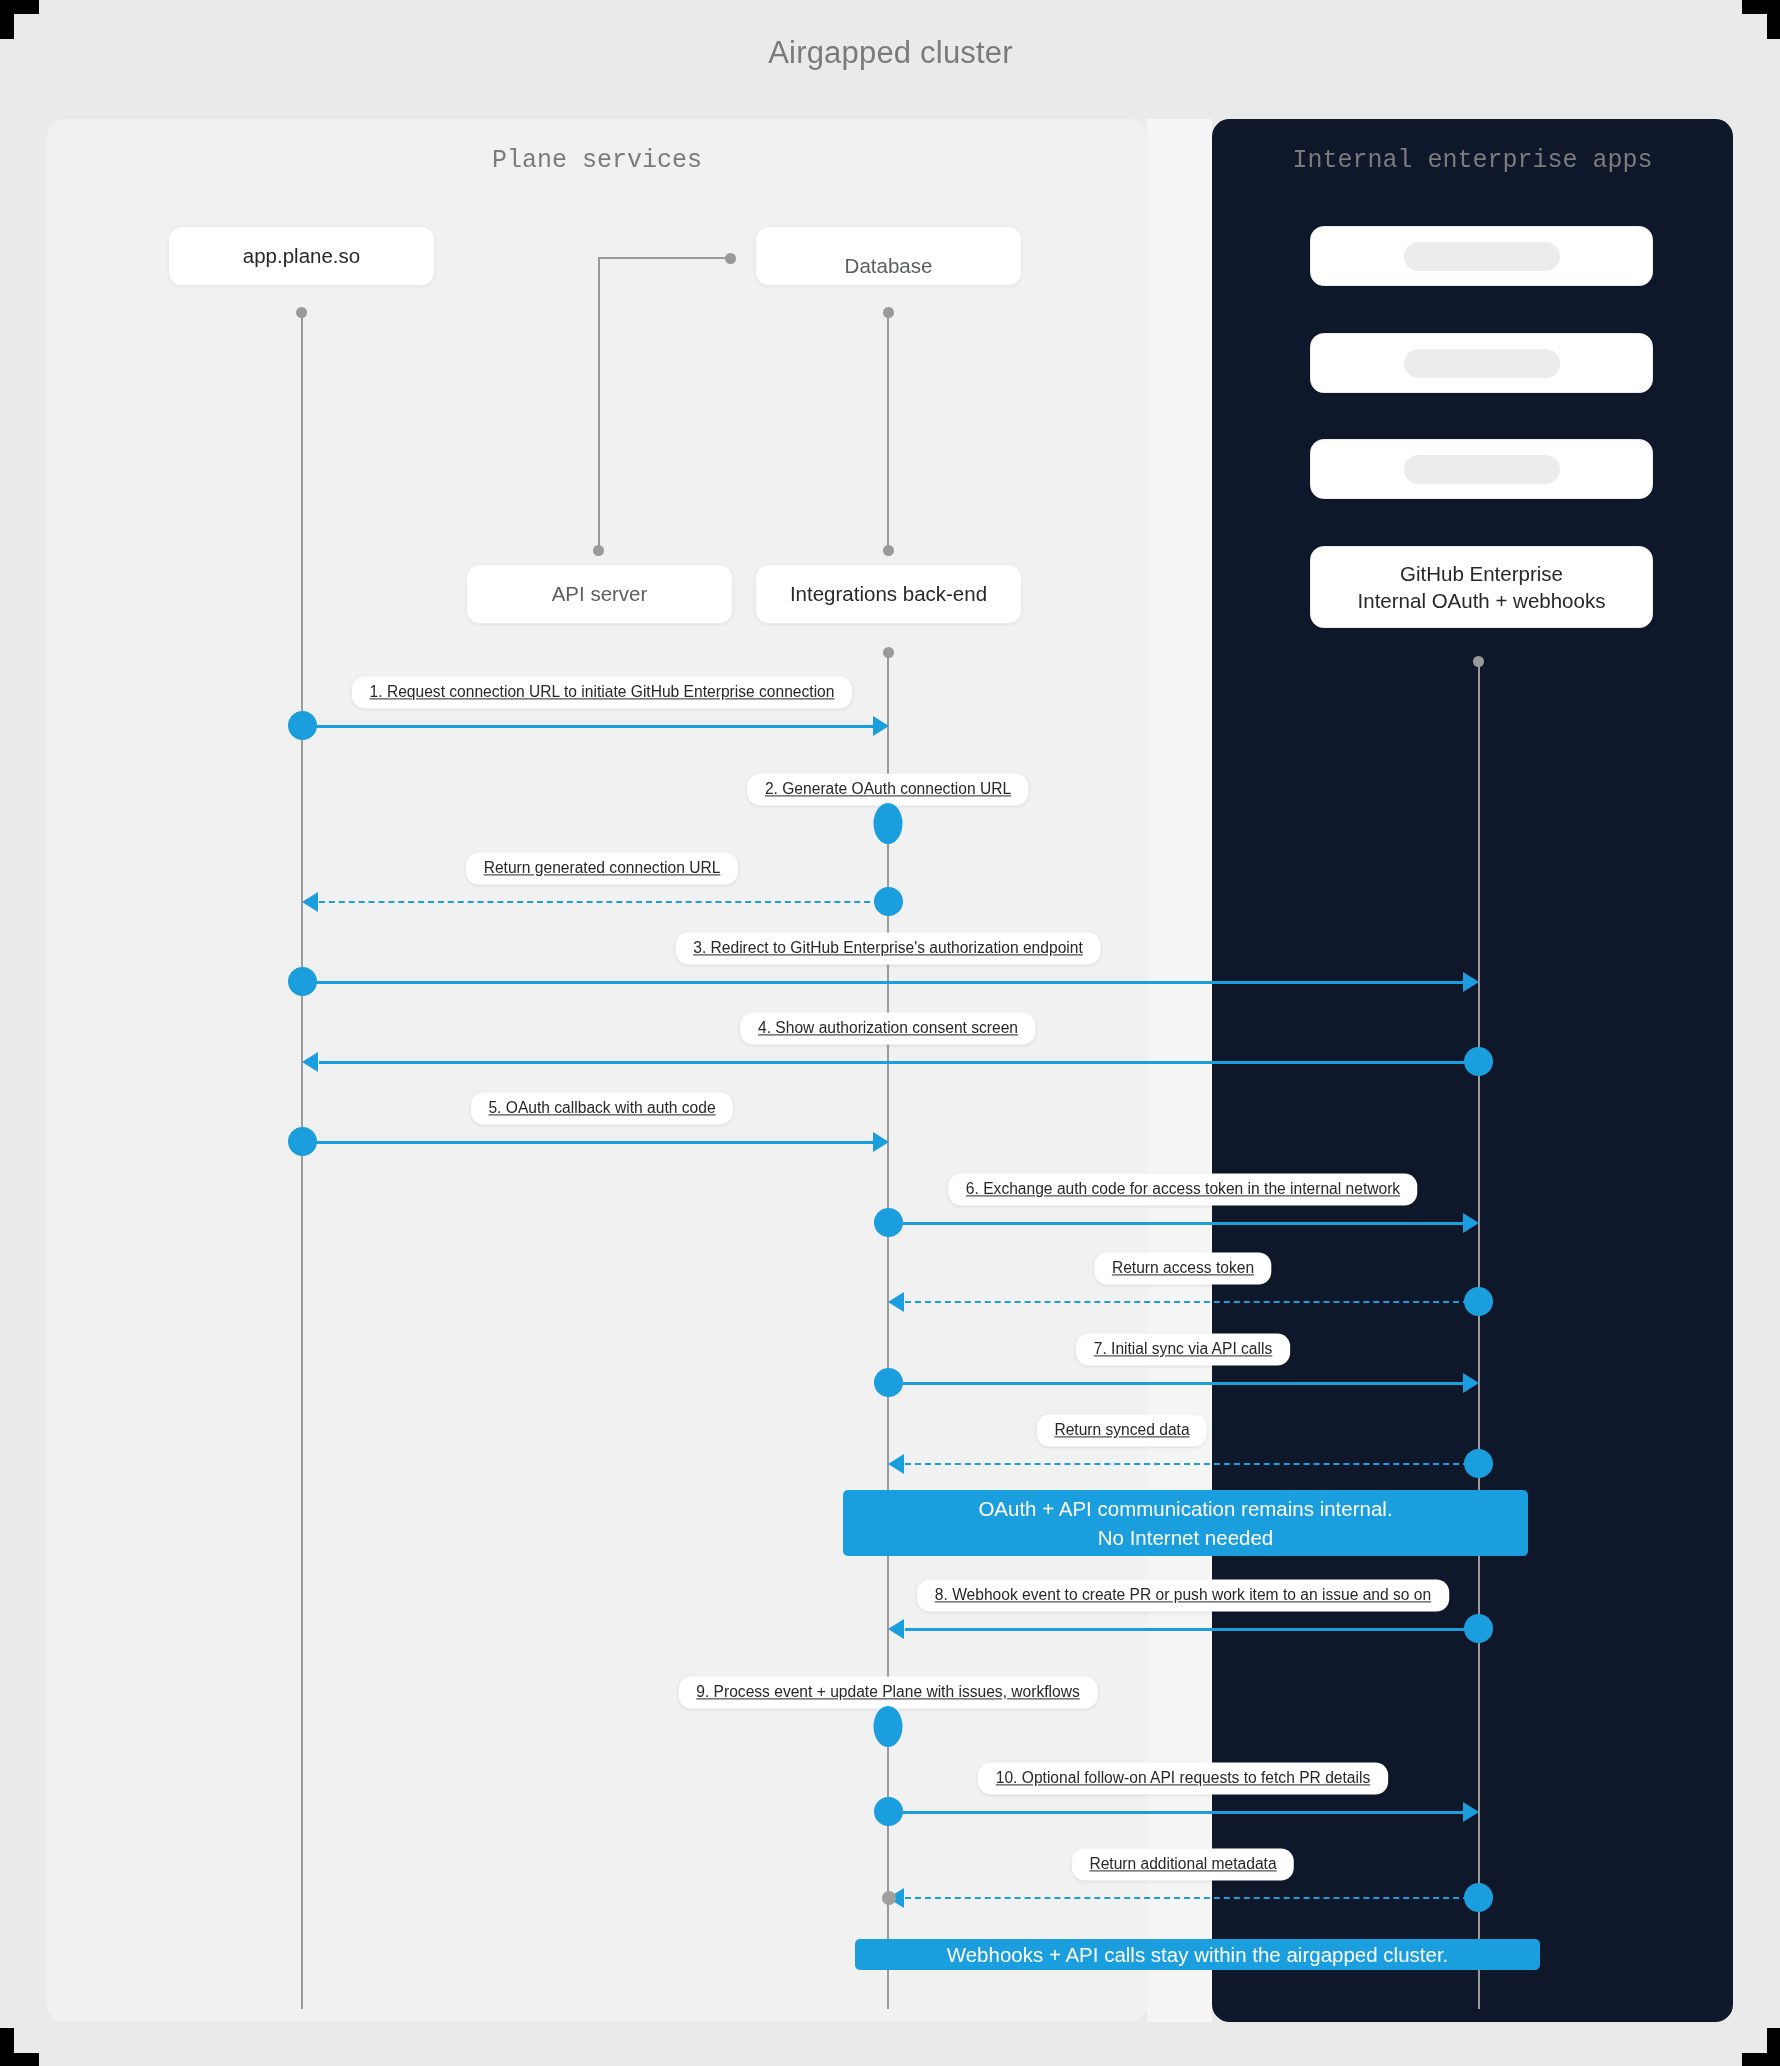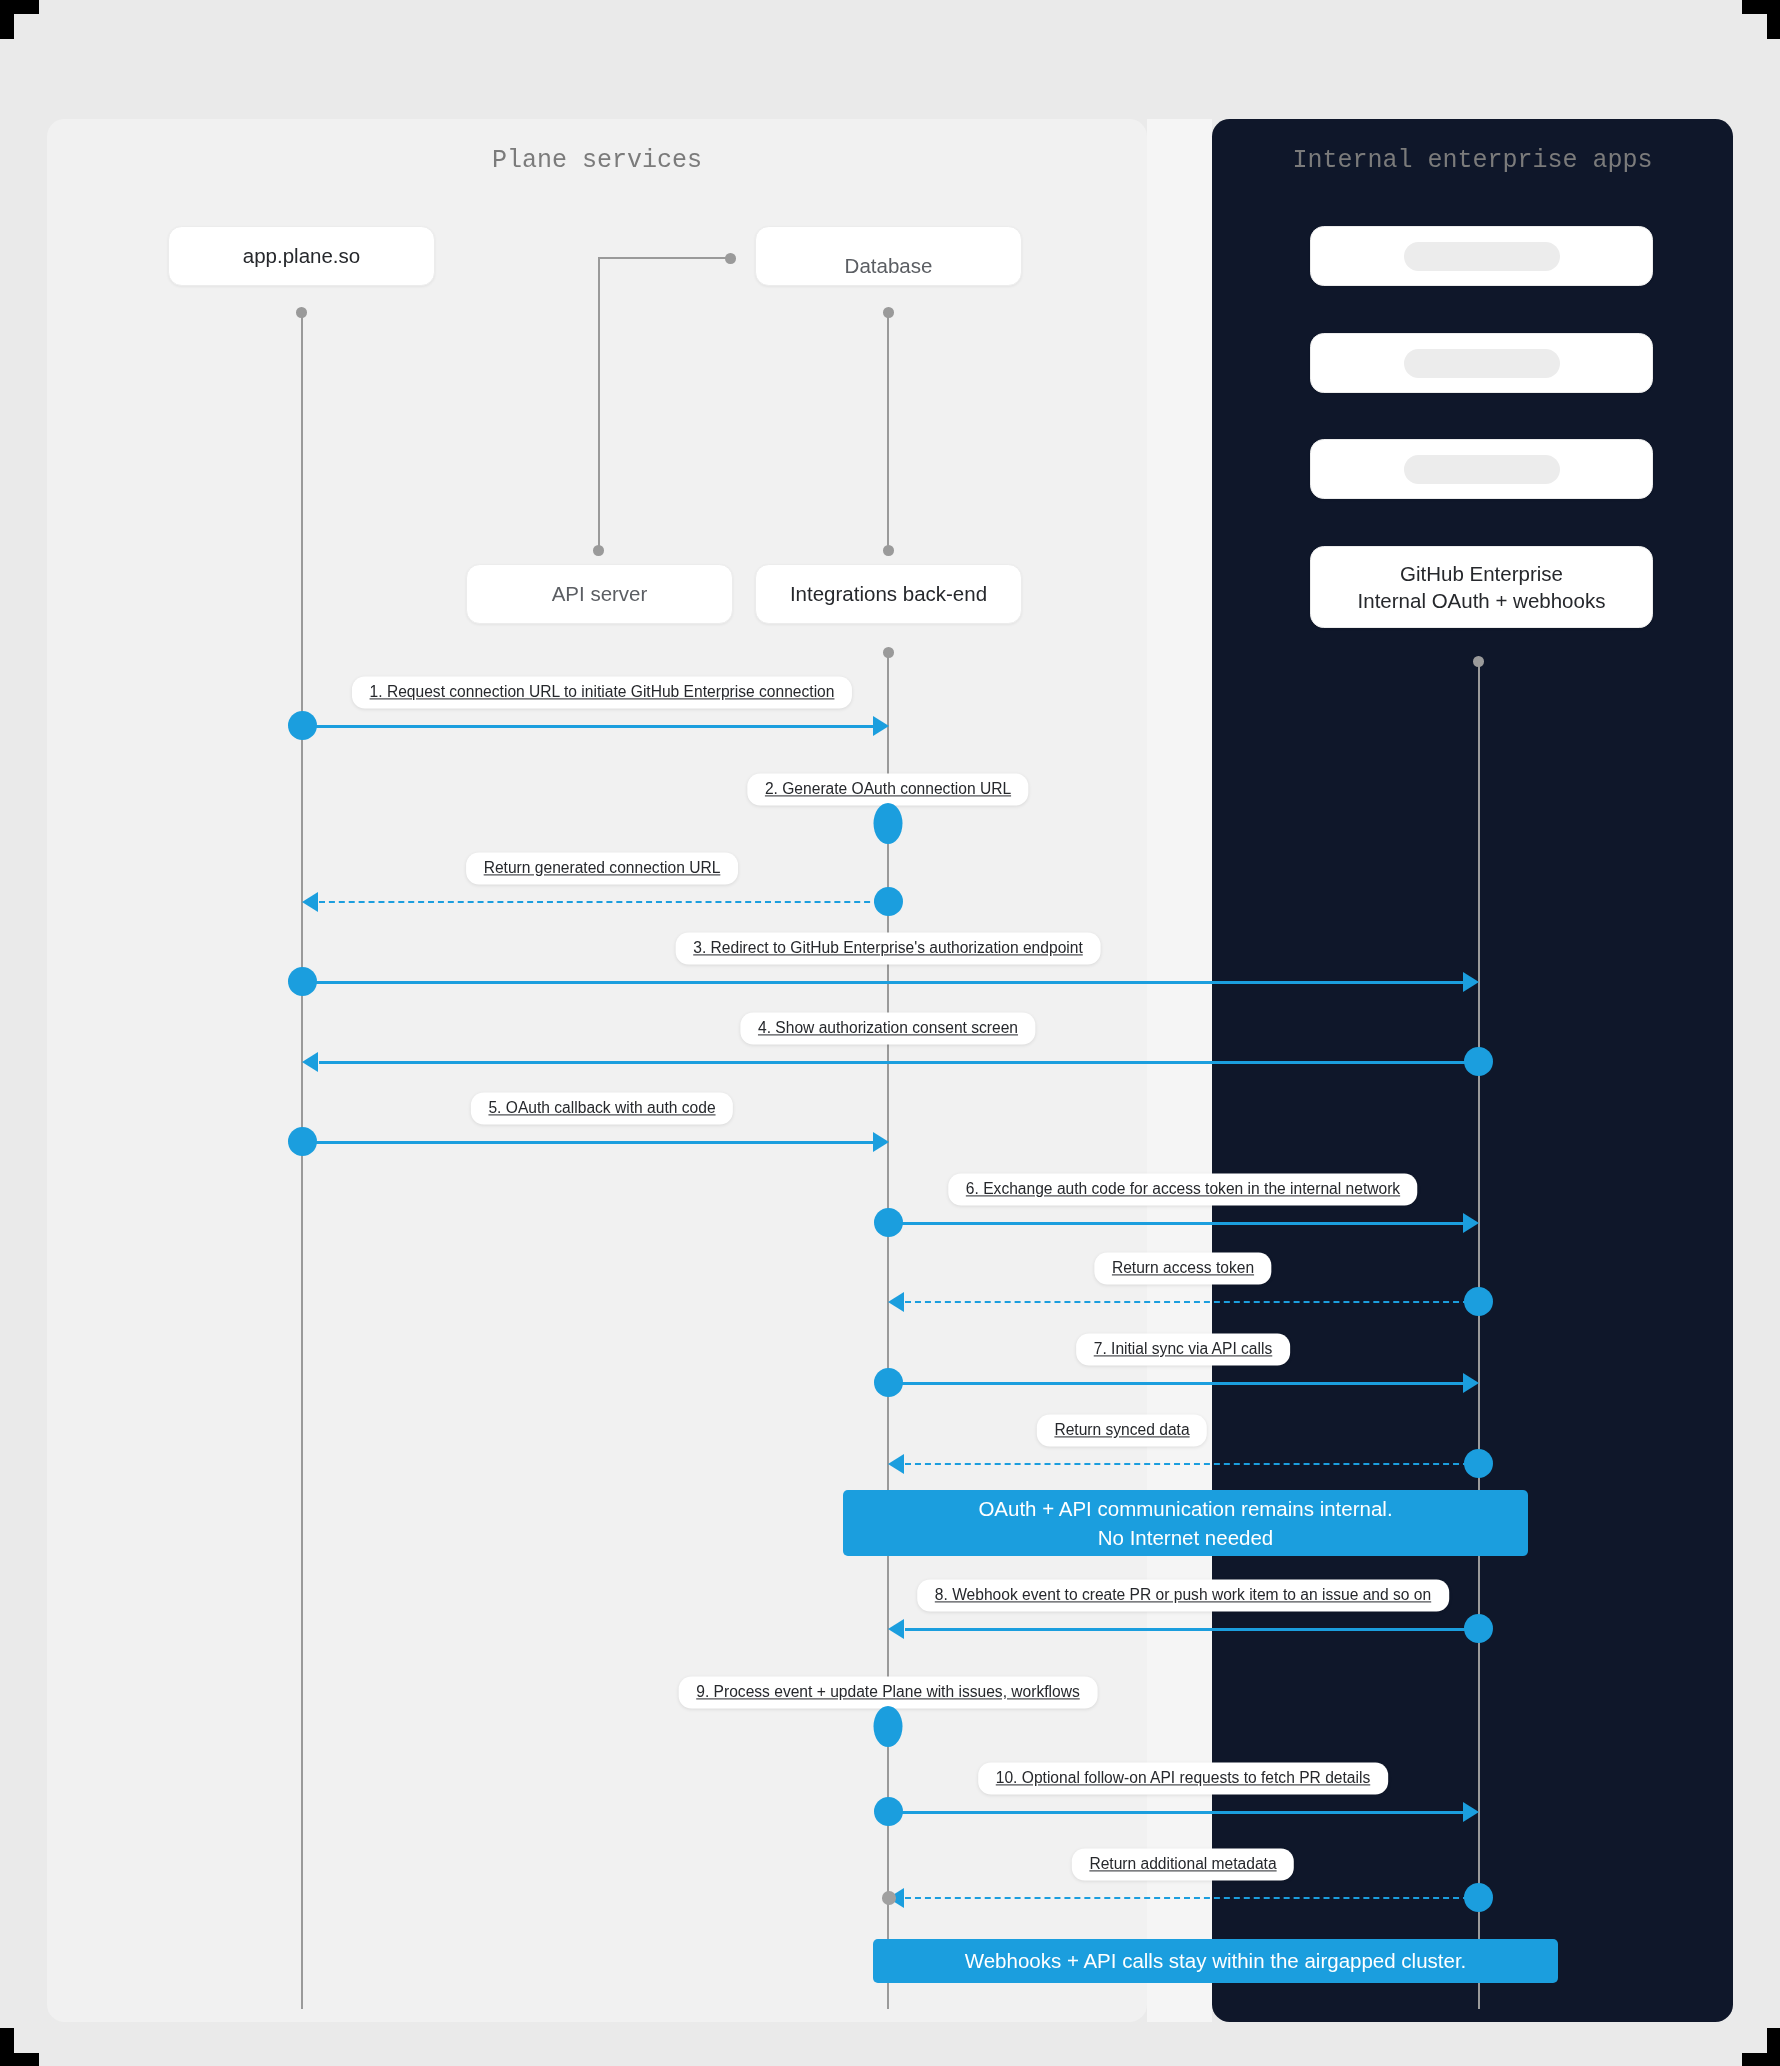--- a/index.html
+++ b/index.html
@@ -196,20 +196,21 @@
 
   <div class="corner tl2"></div>
   <div class="corner tl3"></div>
   <div class="corner tr2"></div>
   <div class="corner tr3"></div>
   <div class="corner bl2"></div>
   <div class="corner bl3"></div>
   <div class="corner br2"></div>
   <div class="corner br3"></div>
 
+  <div id="diagram-title">Airgapped cluster</div>
 
   <div id="gap-band"></div>
 
   <div class="panel" id="panel-plane">
     <div class="panel-title">Plane services</div>
   </div>
 
   <div class="panel" id="panel-enterprise">
     <div class="panel-title">Internal enterprise apps</div>
   </div>
@@ -354,16 +355,16 @@
   </div>
 
   <div class="msg" style="left:0; top:1898px;">
     <div class="msg-label" style="left:1183px; top:-17.6px;">Return additional metadata</div>
     <div class="msg-dot" style="left:1464px;"></div>
     <div class="msg-line dashed" style="left:905px; width:564px;"></div>
     <div class="msg-head left" style="left:888px;"></div>
     <div class="msg-dot grey" style="left:882px;"></div>
   </div>
 
-  <div class="note" style="left:873px; top:1939px; width:685px; height:44px;">Webhooks + API calls stay within the airgapped cluster.</div>
+  <div class="note" style="left:855px; top:1939px; width:685px; height:31px;">Webhooks + API calls stay within the airgapped cluster.</div>
 
 </div>
 
 
 </body></html>

